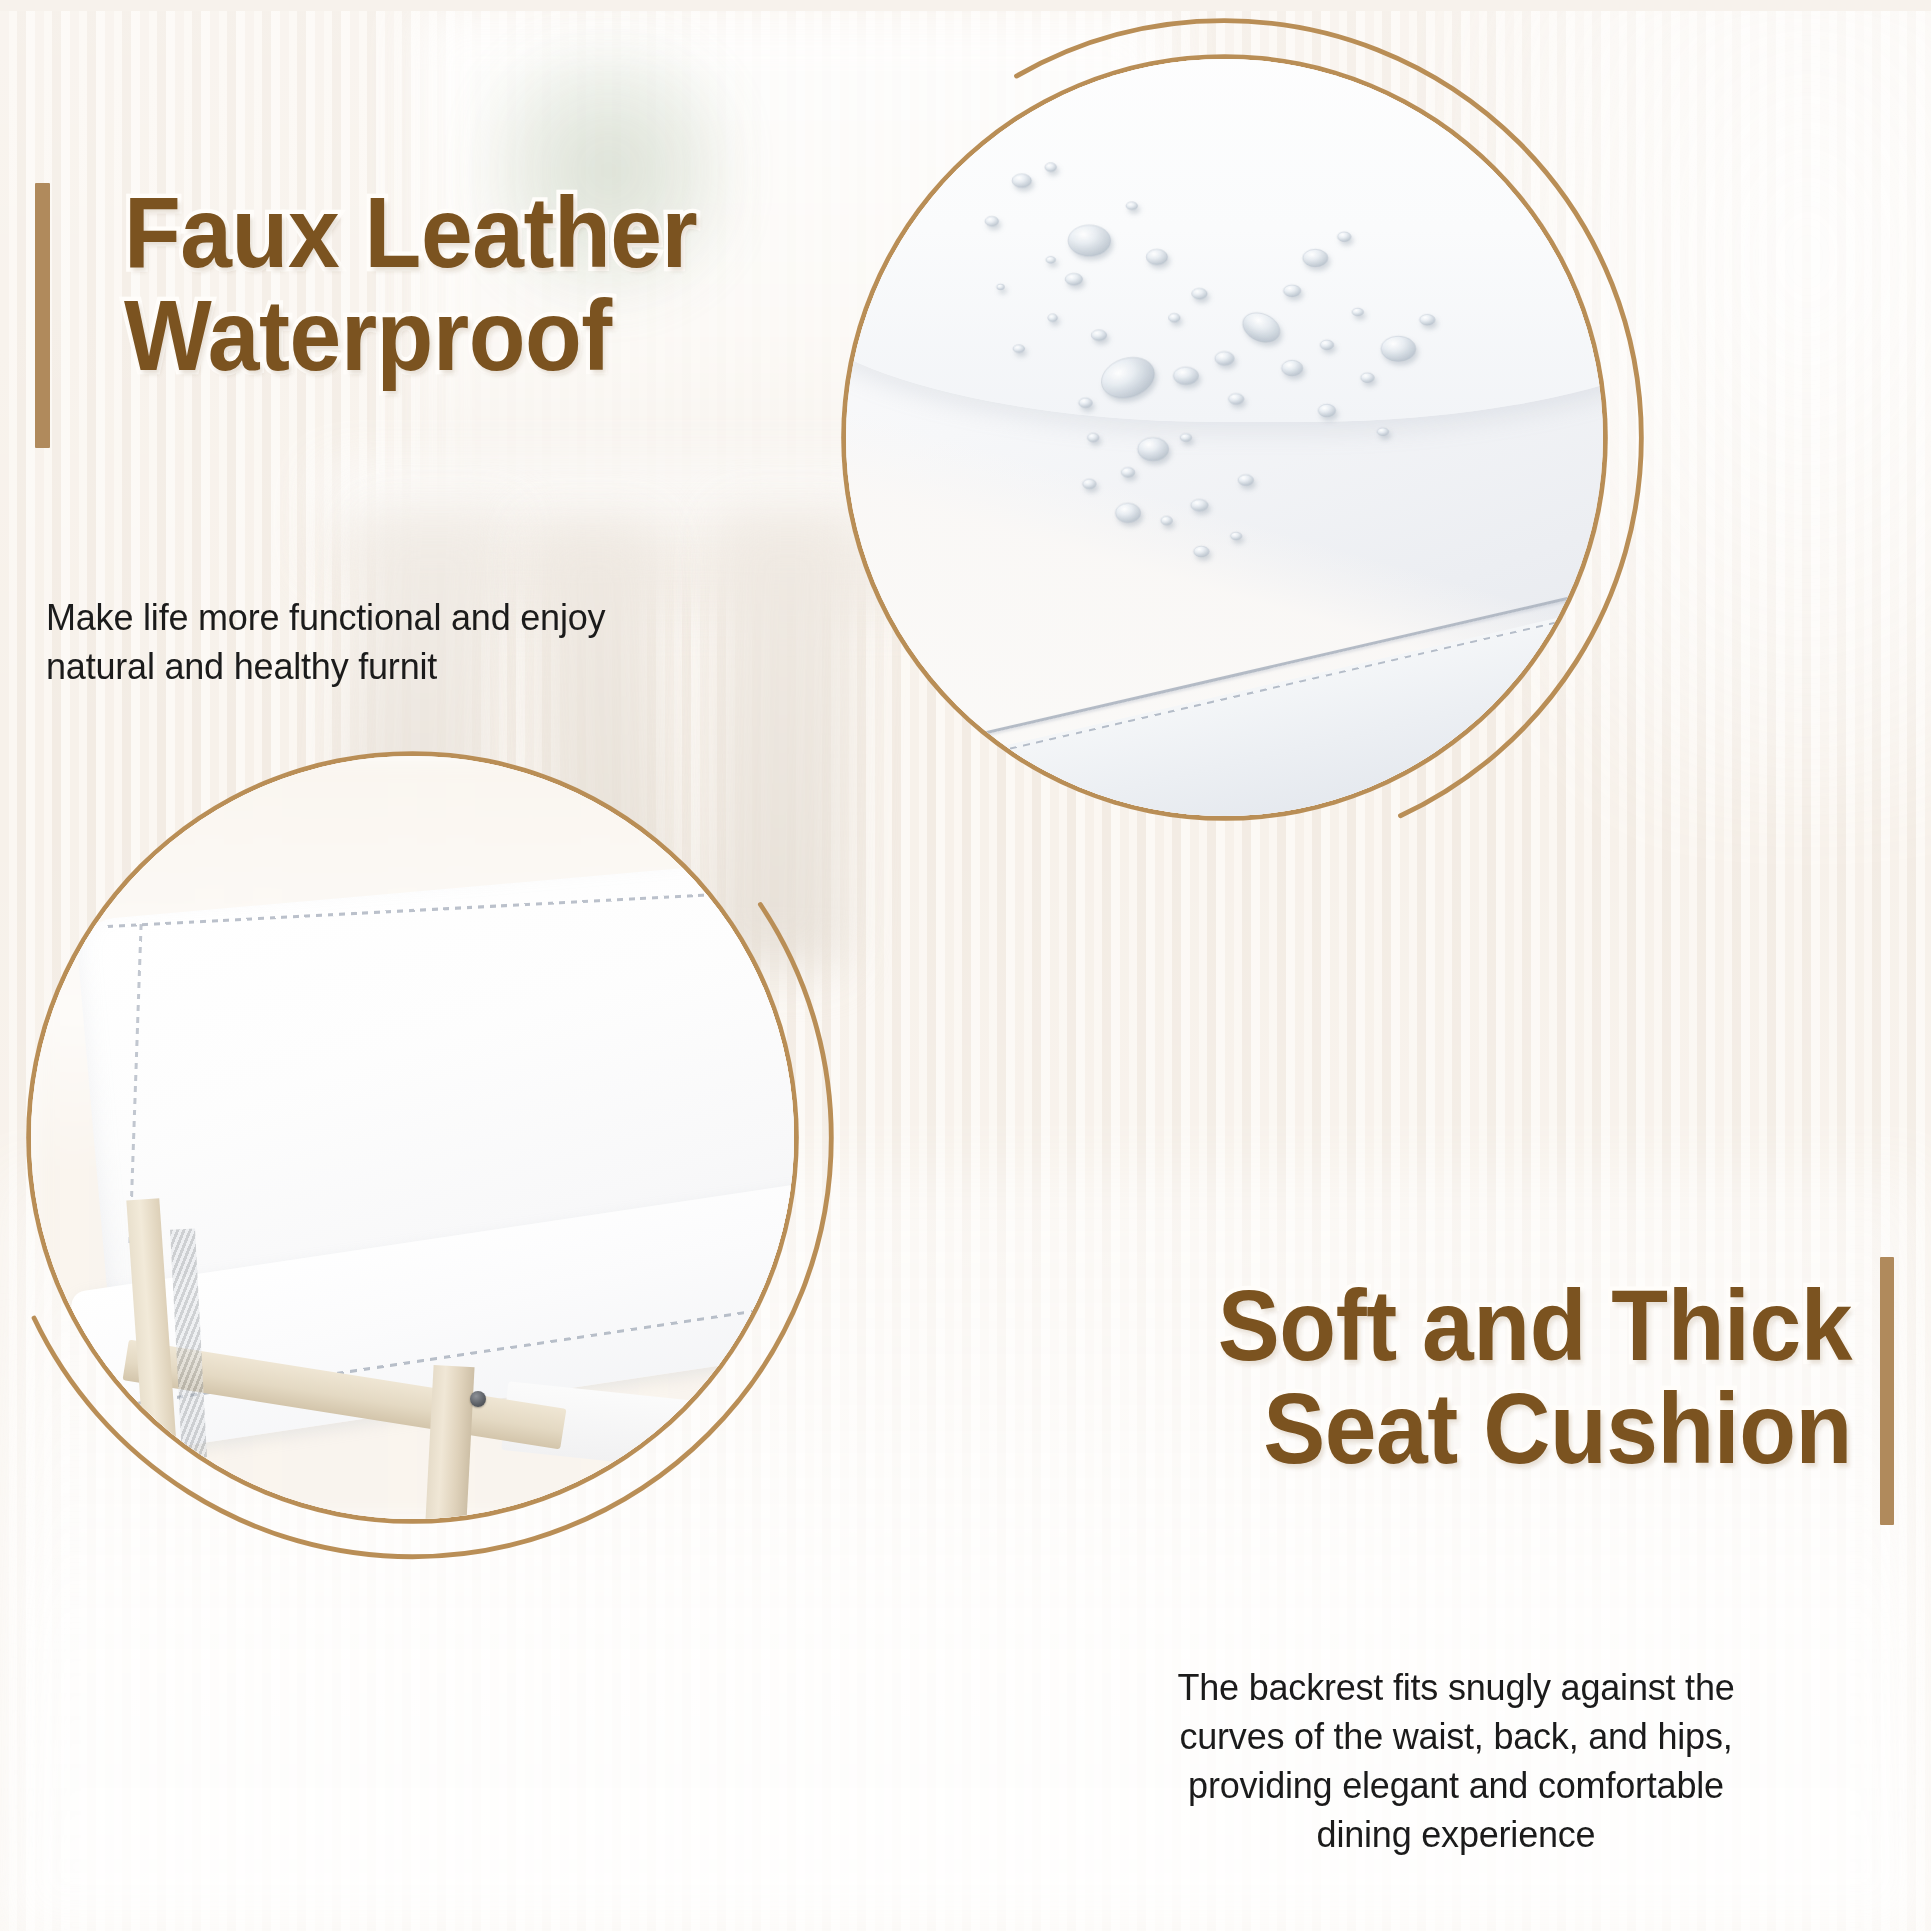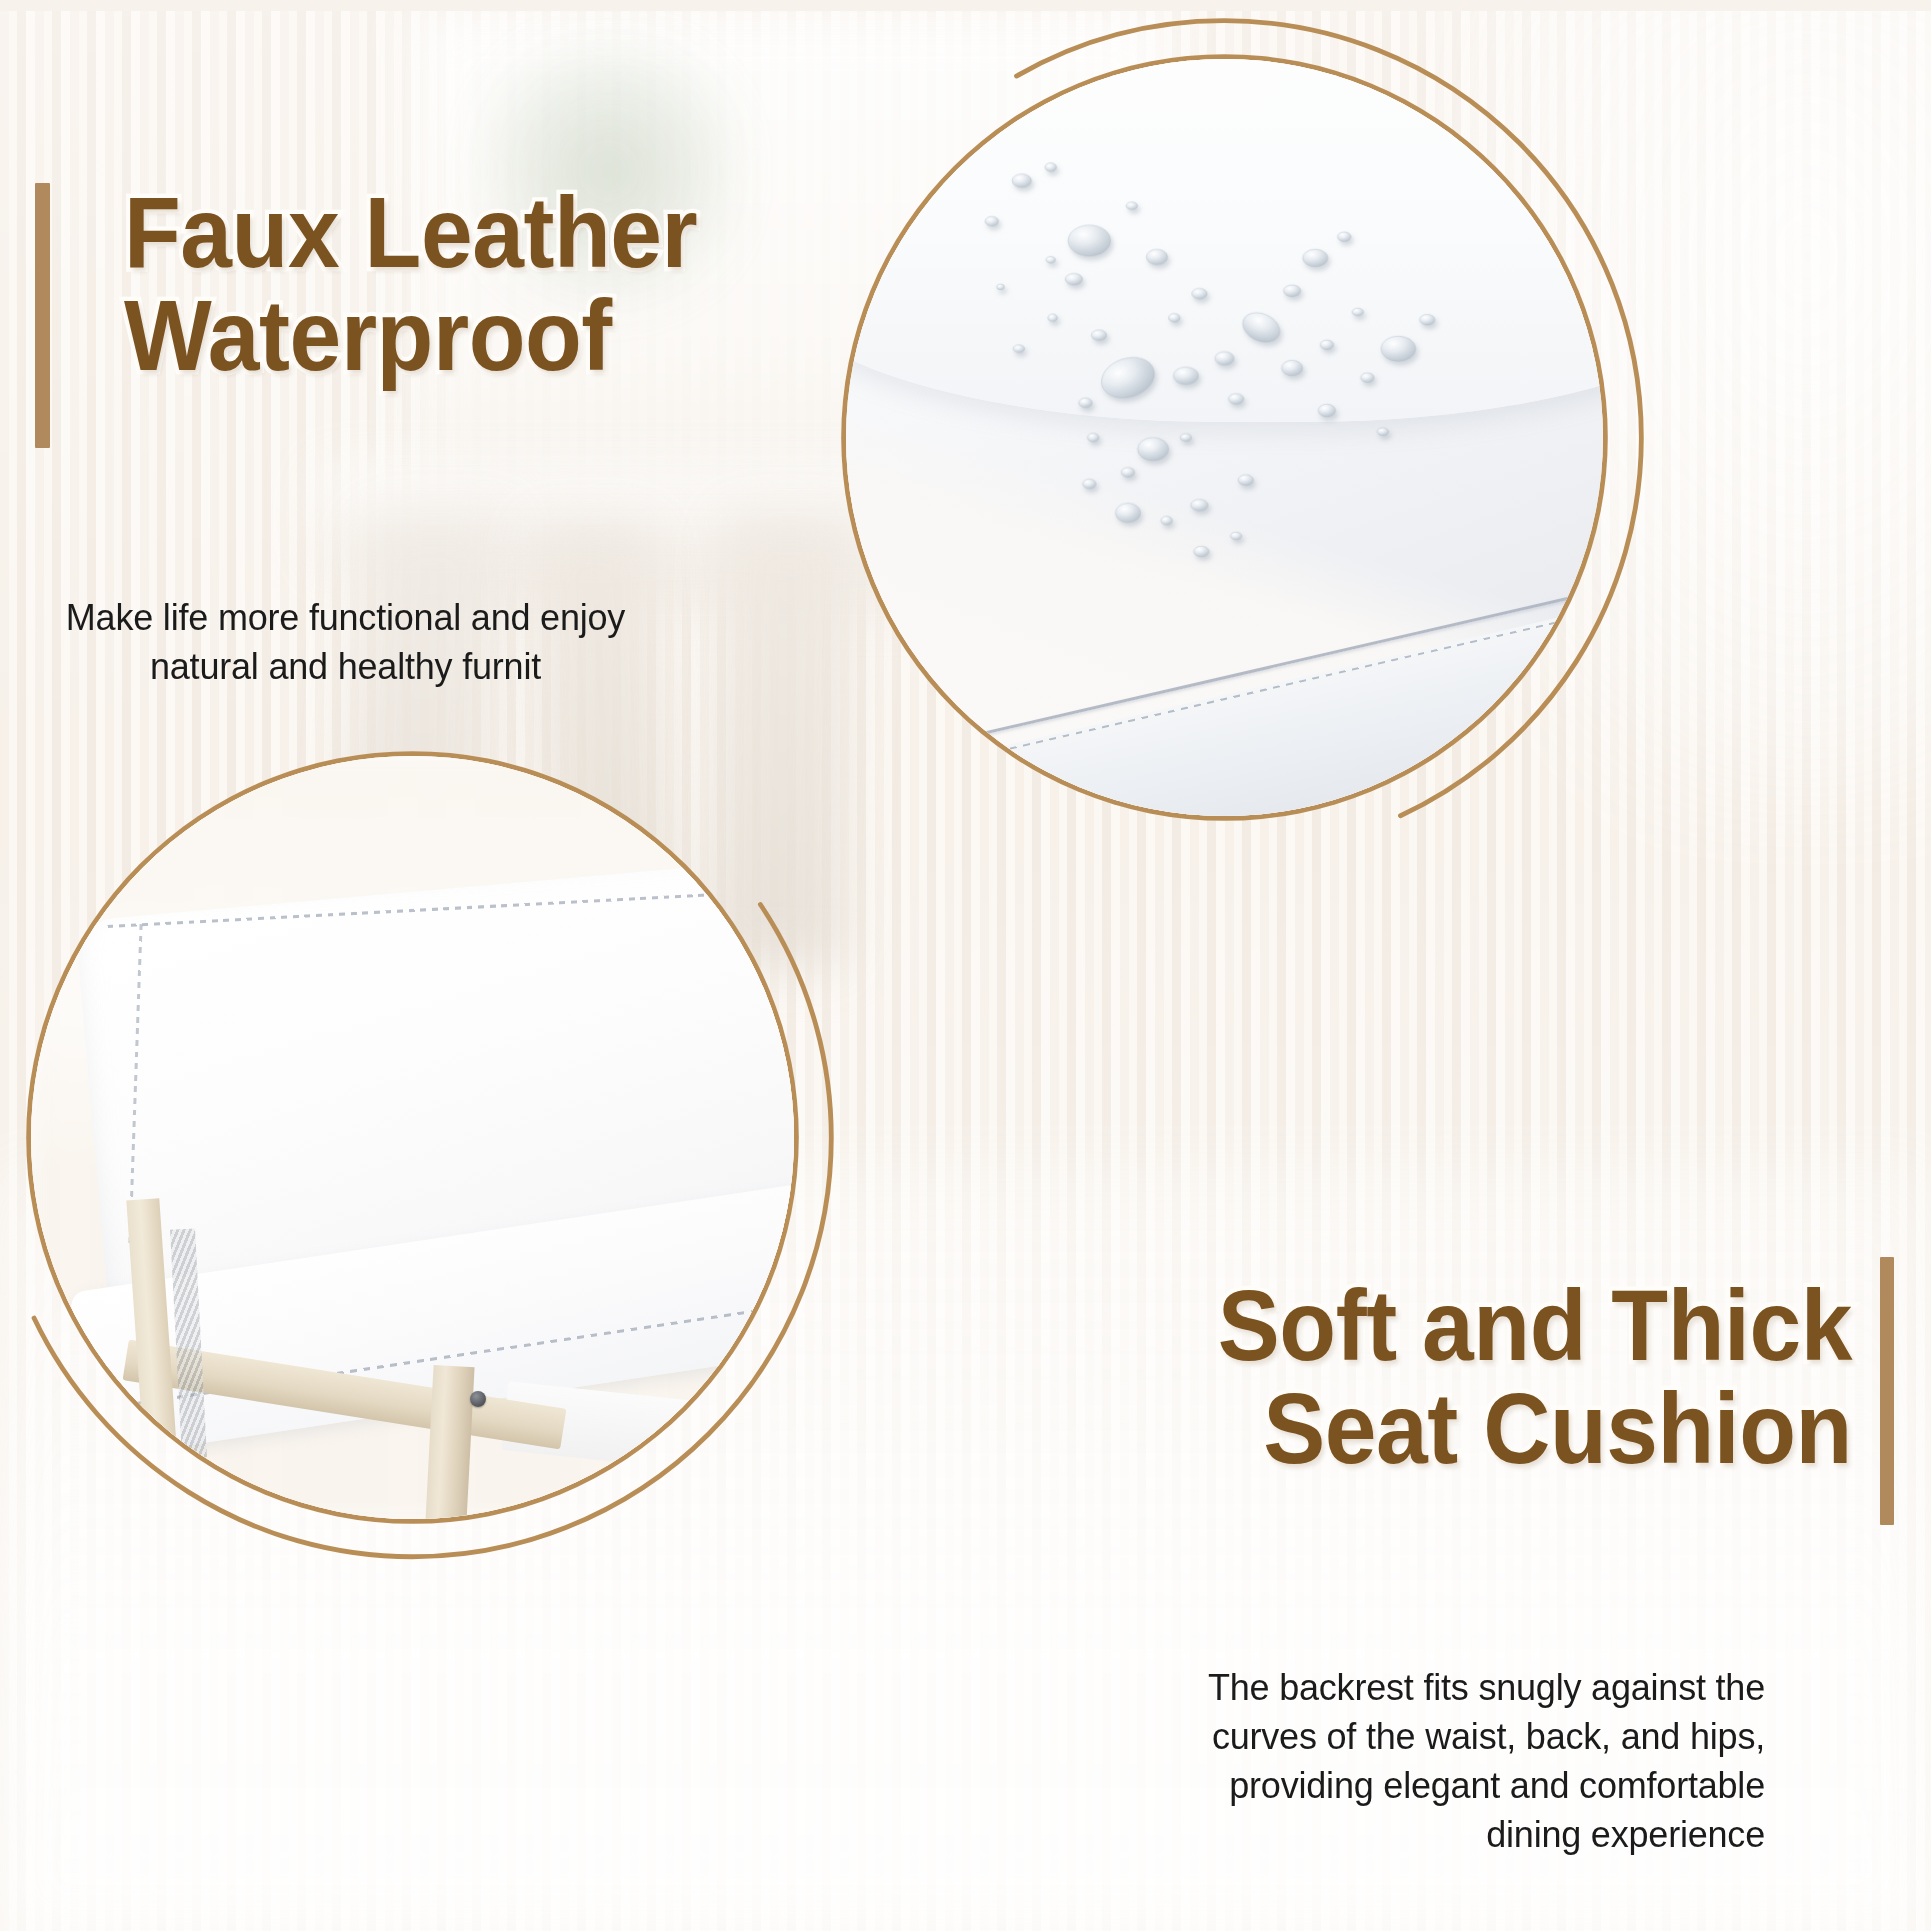--- a/index.html
+++ b/index.html
@@ -89,21 +89,21 @@
 
   .body-copy{
     position:absolute;
     color:#1b1b1b;
     font-size:36px;
     line-height:1.36;
     letter-spacing:-0.2px;
     white-space:pre-line;
   }
   #copy-top{left:46px;top:583px;width:599px;}
-  #copy-bottom{left:1147px;top:1653px;width:618px;text-align:right;}
+  #copy-bottom{left:1147px;top:1653px;width:618px;text-align:center;}
 
   
   .circle-module{position:absolute;}
 
   .photo-circle{
     position:absolute;border-radius:50%;overflow:hidden;
     box-sizing:border-box;
     box-shadow:0 0 0 4.8px #b98e56;
   }
   .photo-inner{position:absolute;inset:0;}
@@ -337,21 +337,21 @@
       </div>
     </div>
   </div>
 
   <div>
     <div class="accent-bar" id="bar-left" style="background: rgb(176, 138, 92);"></div>
     <div class="headline" id="headline-top" style="color: rgb(123, 83, 32);">
       <span class="hl">Faux Leather</span>
       <span class="hl">Waterproof</span>
     </div>
-    <div class="body-copy" id="copy-top" style="color: rgb(27, 27, 27); text-align: center;">Make life more functional and enjoy
+    <div class="body-copy" id="copy-top" style="color: rgb(27, 27, 27);">Make life more functional and enjoy
 natural and healthy furnit</div>
   </div>
 
   <div>
     <div class="accent-bar" id="bar-right" style="background: rgb(176, 138, 92);"></div>
     <div class="headline" id="headline-bottom" style="color: rgb(123, 83, 32);">
       <span class="hl">Soft and Thick</span>
       <span class="hl">Seat Cushion</span>
     </div>
     <div class="body-copy" id="copy-bottom" style="color: rgb(27, 27, 27);">The backrest fits snugly against the

